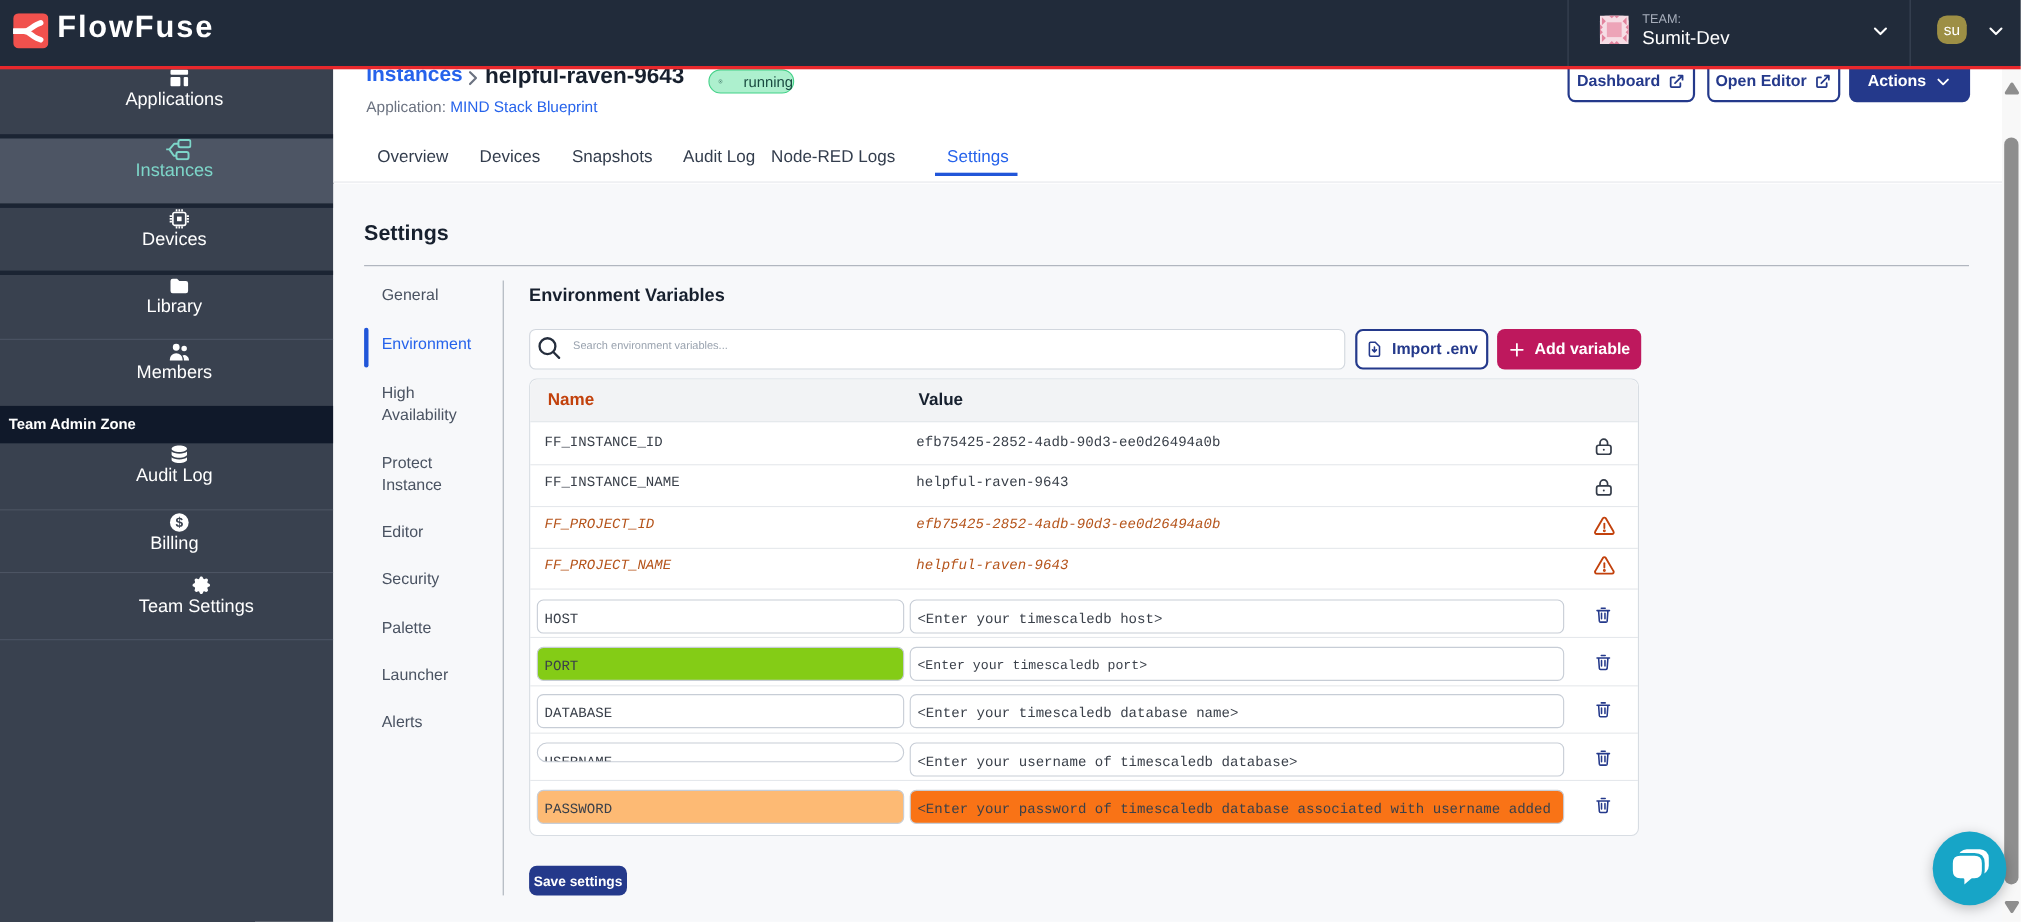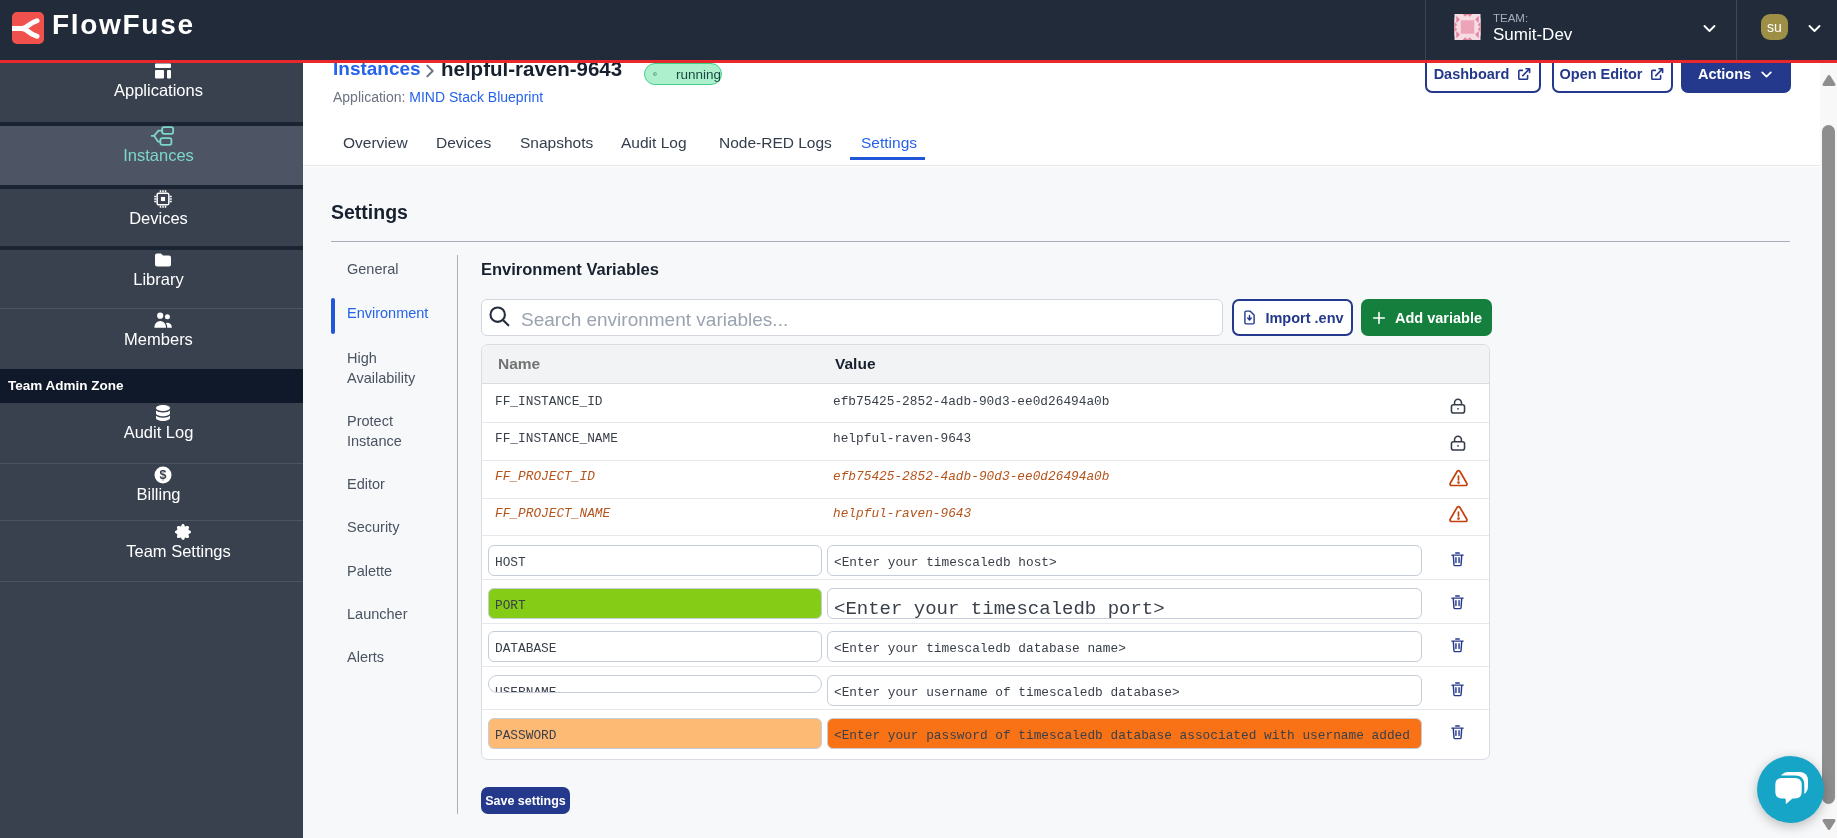--- a/index.html
+++ b/index.html
@@ -151,21 +151,21 @@
     <span style="font-size:14.5px;font-weight:bold;color:#fff;">Actions</span>
     <svg style="margin-left:8px" width="15" height="13" viewBox="0 0 24 24" fill="none" stroke="#fff" stroke-width="3.2" stroke-linecap="round" stroke-linejoin="round">
         <path d="M4 8l8 8 8-8"></path>
       </svg>
   </div>
 
   <div class="abs" style="left:40px;top:73px;font-size:15.5px;color:#333D4D;">Overview</div>
   <div class="abs" style="left:133px;top:73px;font-size:15.5px;color:#333D4D;">Devices</div>
   <div class="abs" style="left:217px;top:73px;font-size:15.5px;color:#333D4D;">Snapshots</div>
   <div class="abs" style="left:318px;top:73px;font-size:15.5px;color:#333D4D;">Audit Log</div>
-  <div class="abs" style="left:416px;top:73px;font-size:15.5px;color:#333D4D;">Node-RED Logs</div>
+  <div class="abs" style="left:398px;top:73px;font-size:15.5px;color:#333D4D;">Node-RED Logs</div>
   <div class="abs" style="left:558px;top:73px;font-size:15.5px;color:#2663EB;">Settings</div>
   <div class="abs" style="left:547px;top:96px;width:75px;height:3px;background:#2156D9;"></div>
 </div>
 <div class="abs" id="graybg">
   <div class="abs" style="left:28px;top:34px;font-size:19.5px;font-weight:bold;color:#17202E;">Settings</div>
   <div class="abs" style="left:28px;top:74px;width:1459px;height:1px;background:#A9AFB8;"></div>
 
   <div class="subnav" style="left:44px;top:94px;">General</div>
   <div class="abs" style="left:28px;top:131px;width:4px;height:36px;background:#2156D9;border-radius:2px;"></div>
   <div class="subnav" style="left:44px;top:138px;color:#2663EB;">Environment</div>
@@ -178,40 +178,40 @@
   <div class="subnav" style="left:44px;top:482px;">Alerts</div>
   <div class="abs" style="left:154px;top:88px;width:1px;height:559px;background:#AAB1BA;"></div>
 
   <div class="abs" style="left:178px;top:93px;font-size:16.5px;font-weight:bold;color:#17202E;">Environment Variables</div>
 
   <div class="abs" style="left:178px;top:132px;width:742px;height:37px;background:#fff;border:1px solid #D2D7DE;border-radius:6px;"></div>
   <svg class="abs" style="left:186px;top:139px" width="21" height="21" viewBox="0 0 21 21" fill="none" stroke="#252E3D" stroke-width="2.1" stroke-linecap="round">
       <circle cx="8.7" cy="8.7" r="7.2"></circle>
       <path d="M14 14l5.3 5.3"></path>
     </svg>
-  <div class="abs" style="left:218px;top:142px;font-size:19px;color:#9AA3AF;">Search environment variables...</div>
+  <div class="abs" style="left:218px;top:142px;font-size:10px;color:#9AA3AF;">Search environment variables...</div>
 
   <div class="abs" style="left:929px;top:132px;width:121px;height:37px;background:#fff;border:2px solid #24398B;border-radius:7px;display:flex;align-items:center;justify-content:center;">
     <svg width="17" height="17" viewBox="0 0 24 24" fill="none" stroke="#24398B" stroke-width="2">
         <path d="M13 3H7a1.5 1.5 0 00-1.5 1.5v15A1.5 1.5 0 007 21h10a1.5 1.5 0 001.5-1.5V8.5L13 3z"></path>
         <path d="M12 9v6 M9.5 12.8l2.5 2.6 2.5-2.6" stroke-linecap="round" stroke-linejoin="round"></path>
       </svg>
     <span style="margin-left:7px;font-size:14.5px;font-weight:bold;color:#24398B;">Import .env</span>
   </div>
 
-  <div class="abs" style="left:1058px;top:132px;width:131px;height:37px;background:#15803d;border-radius:7px;display:flex;align-items:center;justify-content:center;">
+  <div class="abs" style="left:1058px;top:132px;width:131px;height:37px;background:#be185d;border-radius:7px;display:flex;align-items:center;justify-content:center;">
     <svg width="16" height="16" viewBox="0 0 24 24" fill="none" stroke="#fff" stroke-width="2.4" stroke-linecap="round">
         <path d="M12 4v16M4 12h16"></path>
       </svg>
     <span style="margin-left:8px;font-size:14.5px;font-weight:bold;color:#fff;">Add variable</span>
   </div>
 
   <div class="abs" style="left:178px;top:177px;width:1009px;height:416px;background:#fff;border:1px solid #D8DDE3;border-radius:7px;">
     <div style="position:absolute;left:0;top:0;width:100%;height:39px;background:#F2F3F5;border-bottom:1px solid #D8DDE3;border-radius:7px 7px 0 0;">
-      <span style="position:absolute;left:16px;top:10px;font-size:15.5px;font-weight:bold;color:#737373;">Name</span>
+      <span style="position:absolute;left:16px;top:10px;font-size:15.5px;font-weight:bold;color:#c2410c;">Name</span>
       <span style="position:absolute;left:353px;top:10px;font-size:15.5px;font-weight:bold;color:#17202E;">Value</span>
     </div>
     <div style="position:absolute;left:0;top:77.2px;width:100%;height:1px;background:#E5E8EC;"></div>
     <div style="position:absolute;left:0;top:114.9px;width:100%;height:1px;background:#E5E8EC;"></div>
     <div style="position:absolute;left:0;top:152.6px;width:100%;height:1px;background:#E5E8EC;"></div>
     <div style="position:absolute;left:0;top:190.3px;width:100%;height:1px;background:#E5E8EC;"></div>
     <div style="position:absolute;left:0;top:234.3px;width:100%;height:1px;background:#E5E8EC;"></div>
     <div style="position:absolute;left:0;top:277.6px;width:100%;height:1px;background:#E5E8EC;"></div>
     <div style="position:absolute;left:0;top:320.9px;width:100%;height:1px;background:#E5E8EC;"></div>
     <div style="position:absolute;left:0;top:364.2px;width:100%;height:1px;background:#E5E8EC;"></div>
@@ -248,21 +248,21 @@
   <div class="abs" style="left:185px;top:378px;width:334px;height:31px;background:#fff;border:1px solid #C7CDD6;border-radius:6px;overflow:hidden;">
       <span class="mono" style="position:absolute;left:6px;top:9px;font-size:12.8px;color:#3A404A;white-space:nowrap;">HOST</span>
     </div>
   <div class="abs" style="left:524px;top:378px;width:595px;height:31px;background:#fff;border:1px solid #C7CDD6;border-radius:6px;overflow:hidden;">
       <span class="mono" style="position:absolute;left:6px;top:9px;font-size:12.8px;color:#3A404A;white-space:nowrap;">&lt;Enter your timescaledb host&gt;</span>
     </div>
   <div class="abs" style="left:185px;top:421px;width:334px;height:31px;background:#84cc16;border:1px solid #C7CDD6;border-radius:6px;overflow:hidden;">
       <span class="mono" style="position:absolute;left:6px;top:9px;font-size:12.8px;color:#3A404A;white-space:nowrap;">PORT</span>
     </div>
   <div class="abs" style="left:524px;top:421px;width:595px;height:31px;background:#fff;border:1px solid #C7CDD6;border-radius:6px;overflow:hidden;">
-      <span class="mono" style="position:absolute;left:6px;top:9px;font-size:19px;color:#3A404A;white-space:nowrap;">&lt;Enter your timescaledb port&gt;</span>
+      <span class="mono" style="position:absolute;left:6px;top:9px;font-size:12px;color:#3A404A;white-space:nowrap;">&lt;Enter your timescaledb port&gt;</span>
     </div>
   <div class="abs" style="left:185px;top:464px;width:334px;height:31px;background:#fff;border:1px solid #C7CDD6;border-radius:6px;overflow:hidden;">
       <span class="mono" style="position:absolute;left:6px;top:9px;font-size:12.8px;color:#3A404A;white-space:nowrap;">DATABASE</span>
     </div>
   <div class="abs" style="left:524px;top:464px;width:595px;height:31px;background:#fff;border:1px solid #C7CDD6;border-radius:6px;overflow:hidden;">
       <span class="mono" style="position:absolute;left:6px;top:9px;font-size:12.8px;color:#3A404A;white-space:nowrap;">&lt;Enter your timescaledb database name&gt;</span>
     </div>
   <div class="abs" style="left:185px;top:508px;width:334px;height:18px;background:#fff;border:1px solid #C7CDD6;border-radius:14px;overflow:hidden;">
       <span class="mono" style="position:absolute;left:6px;top:9px;font-size:12.8px;color:#3A404A;white-space:nowrap;">USERNAME</span>
     </div>

